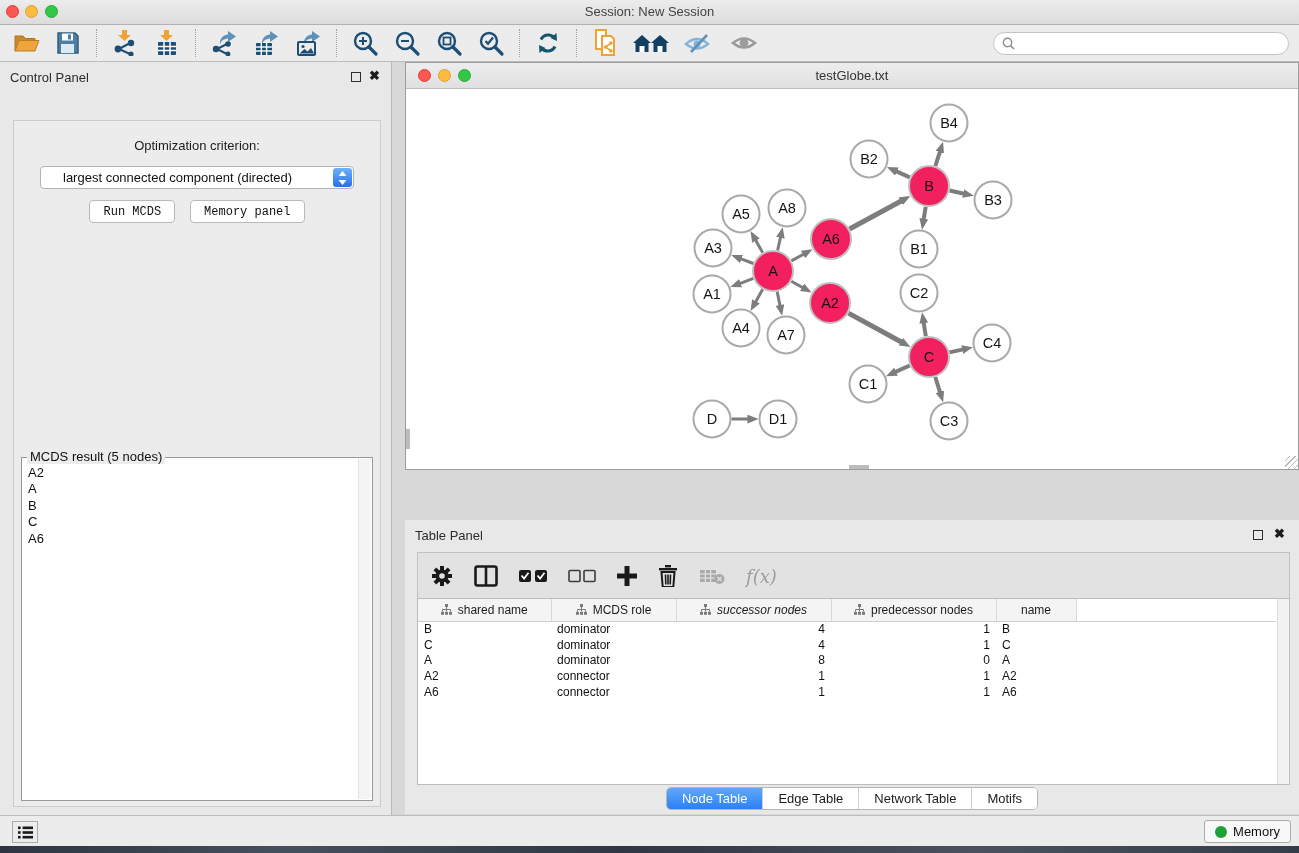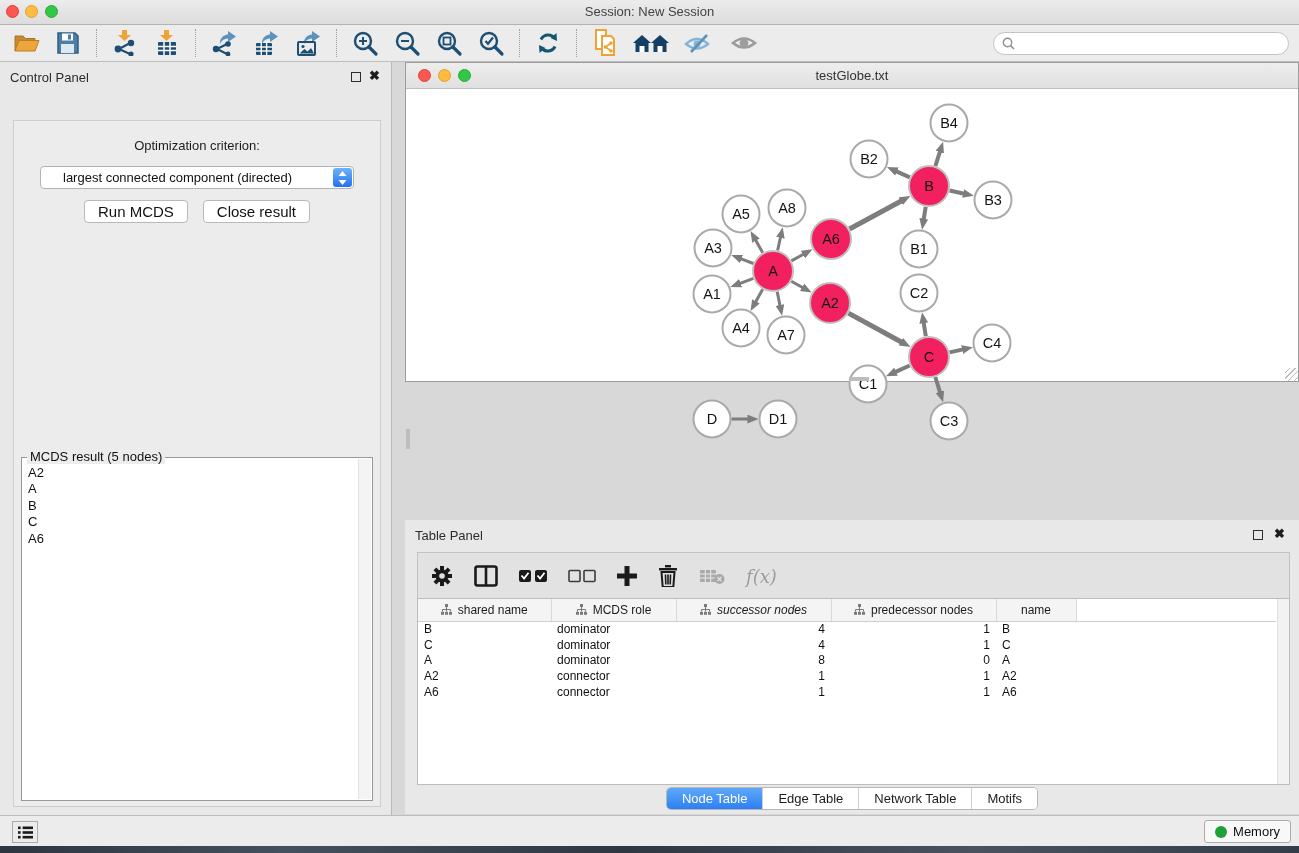--- a/index.html
+++ b/index.html
@@ -43,32 +43,32 @@
                 background:#ececec; border:1px solid #cccccc; }
   .opt-label { text-align:center; margin-top:17px; font-size:13px; color:#1c1c1c; }
   .selectbox { position:relative; width:314px; height:23px; margin:13px auto 0; background:#fff;
                border:1px solid #b3b3b3; border-radius:4px; font-size:13px; line-height:21px;
                padding-left:22px; color:#111; cursor:pointer; }
   .stepper { position:absolute; right:1px; top:1px; width:19px; height:19px;
              background:linear-gradient(#6fb3fb,#2470ee); border-radius:3px; }
   .stepper svg { display:block; margin:2px auto; }
   .btn-row { display:flex; justify-content:center; gap:15px; margin-top:11px; }
   .btn { background:#fff; border:1px solid #b9b9b9; border-radius:4px; height:23px;
-         padding:0 13px; font-size:15px; color:#111; cursor:pointer; font-family:Liberation Sans, sans-serif; }
+         padding:0 13px; font-size:12px; color:#111; cursor:pointer; font-family:Liberation Mono, monospace; }
   .result-box { position:absolute; left:7px; right:7px; top:336px; bottom:5px;
                 border:1px solid #989898; background:#fff; }
   .result-legend { position:absolute; top:-9px; left:5px; background:#ececec; padding:0 3px;
                    font-size:13px; color:#111; }
   .result-list { position:absolute; inset:1px 14px 1px 1px; padding:6px 5px; overflow:hidden; }
   .result-item { font-size:13px; line-height:16.4px; color:#111; }
   .result-scroll { position:absolute; top:1px; bottom:1px; right:1px; width:13px;
                    background:#f4f4f4; border-left:1px solid #e2e2e2; }
 
   
-  .net-window { position:absolute; left:405px; top:62px; width:894px; height:320px;
+  .net-window { position:absolute; left:405px; top:62px; width:894px; height:408px;
                 background:#fff; border:1px solid #9c9c9c; }
   .net-titlebar { position:relative; height:26px; background:linear-gradient(#ededed,#e0e0e0);
                   border-bottom:1px solid #bdbdbd; }
   .net-titlebar .light { top:6px; }
   .net-titlebar .light.red { left:12px; } .net-titlebar .light.yellow { left:32px; } .net-titlebar .light.green { left:52px; }
   .net-title { text-align:center; line-height:25px; font-size:13px; color:#333; }
   .net-canvas { position:absolute; top:27px; left:1px; right:1px; bottom:1px; }
   .hint-v { position:absolute; left:0; top:366px; width:4px; height:20px; background:#bcbcbc; }
   .hint-h { position:absolute; bottom:0; left:443px; width:20px; height:4px; background:#bcbcbc; }
   .resize-grip { position:absolute; right:0; bottom:0; width:13px; height:13px;
@@ -296,21 +296,21 @@
         <span>largest connected component (directed)</span>
         <span class="stepper">
           <svg width="11" height="16" viewBox="0 0 11 16">
               <path d="M5.5 1 L9.5 6 H1.5 Z" fill="#fff"></path>
               <path d="M5.5 15 L1.5 10 H9.5 Z" fill="#fff"></path>
             </svg>
         </span>
       </div>
       <div class="btn-row">
         <button class="btn">Run MCDS</button>
-        <button class="btn">Close result</button>
+        <button class="btn">Memory panel</button>
       </div>
       <div class="result-box">
         <span class="result-legend">MCDS result (5 nodes)</span>
         <div class="result-list" id="mcds-list">
             <div class="result-item">A2</div>
             <div class="result-item">A</div>
             <div class="result-item">B</div>
             <div class="result-item">C</div>
             <div class="result-item">A6</div>
           </div>

